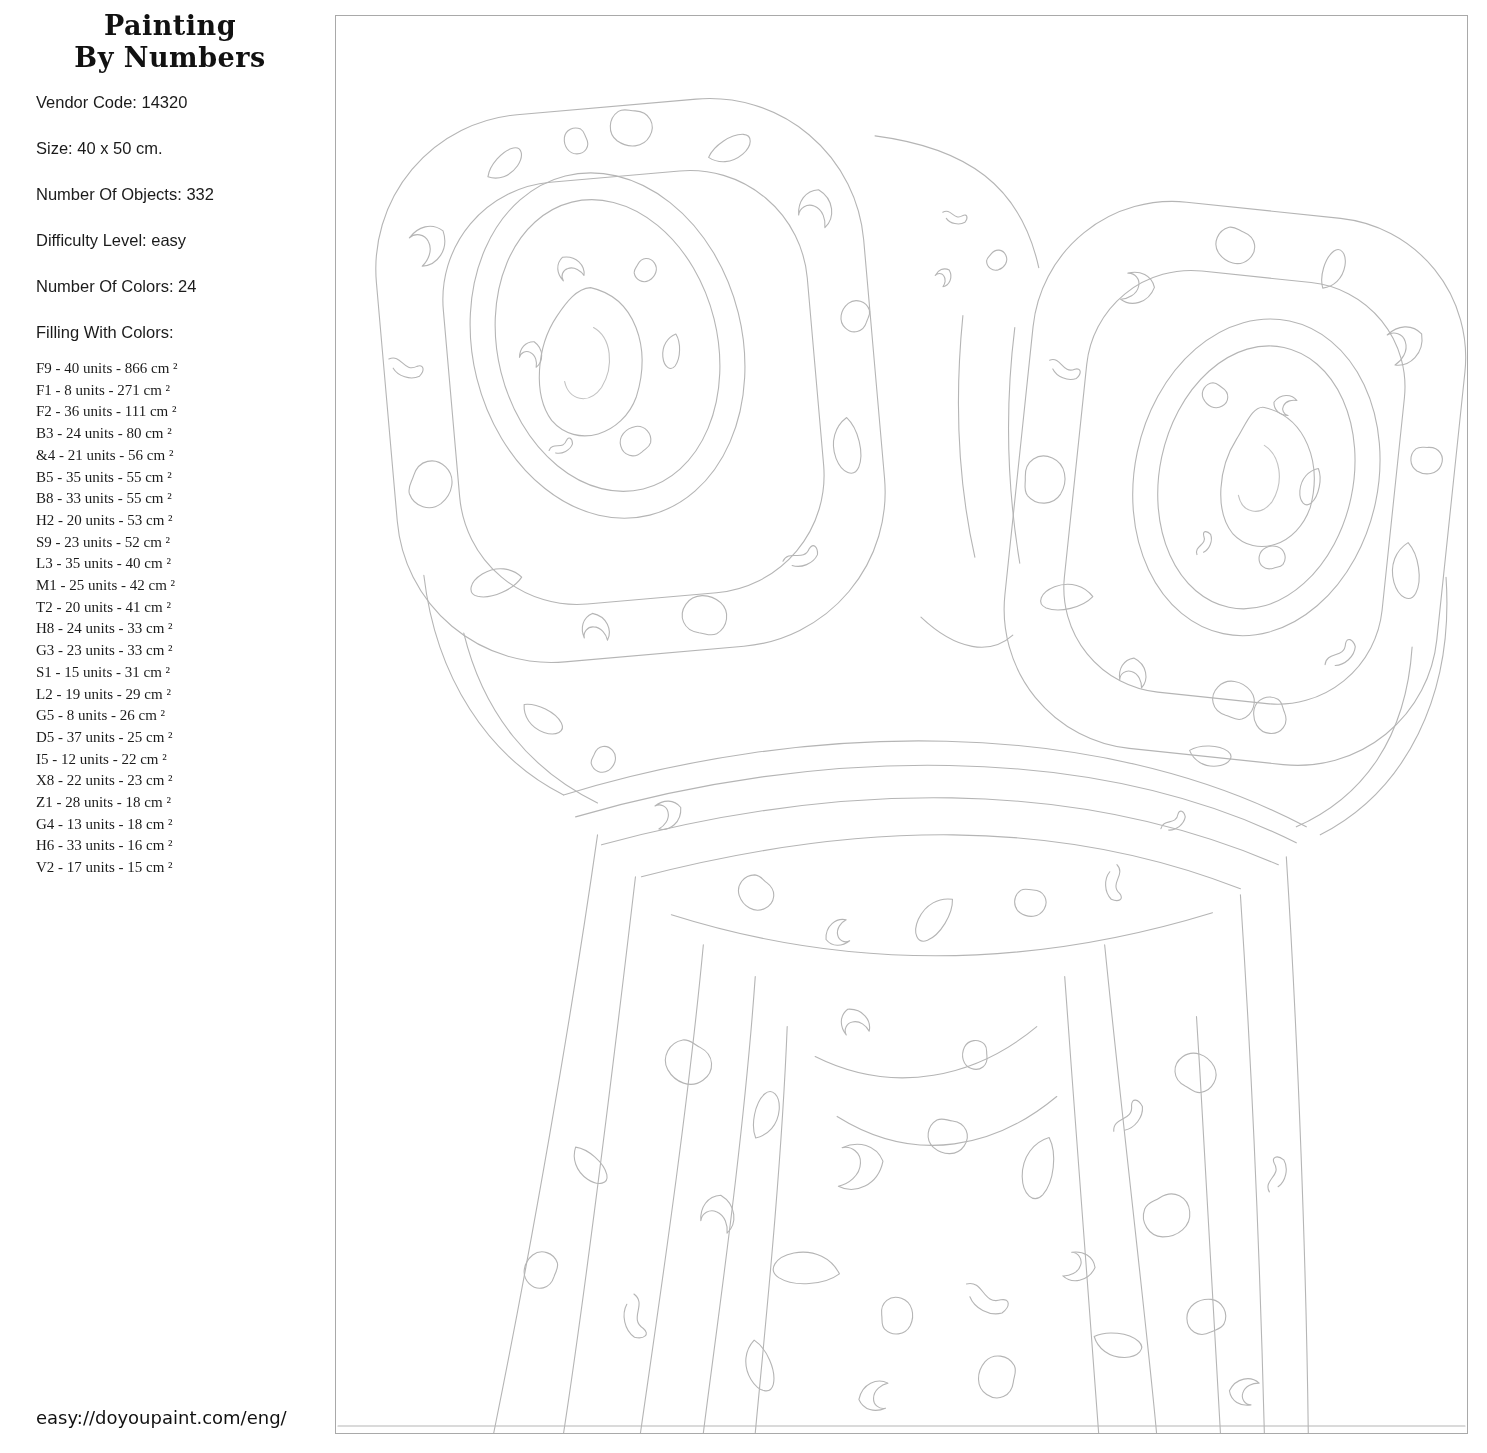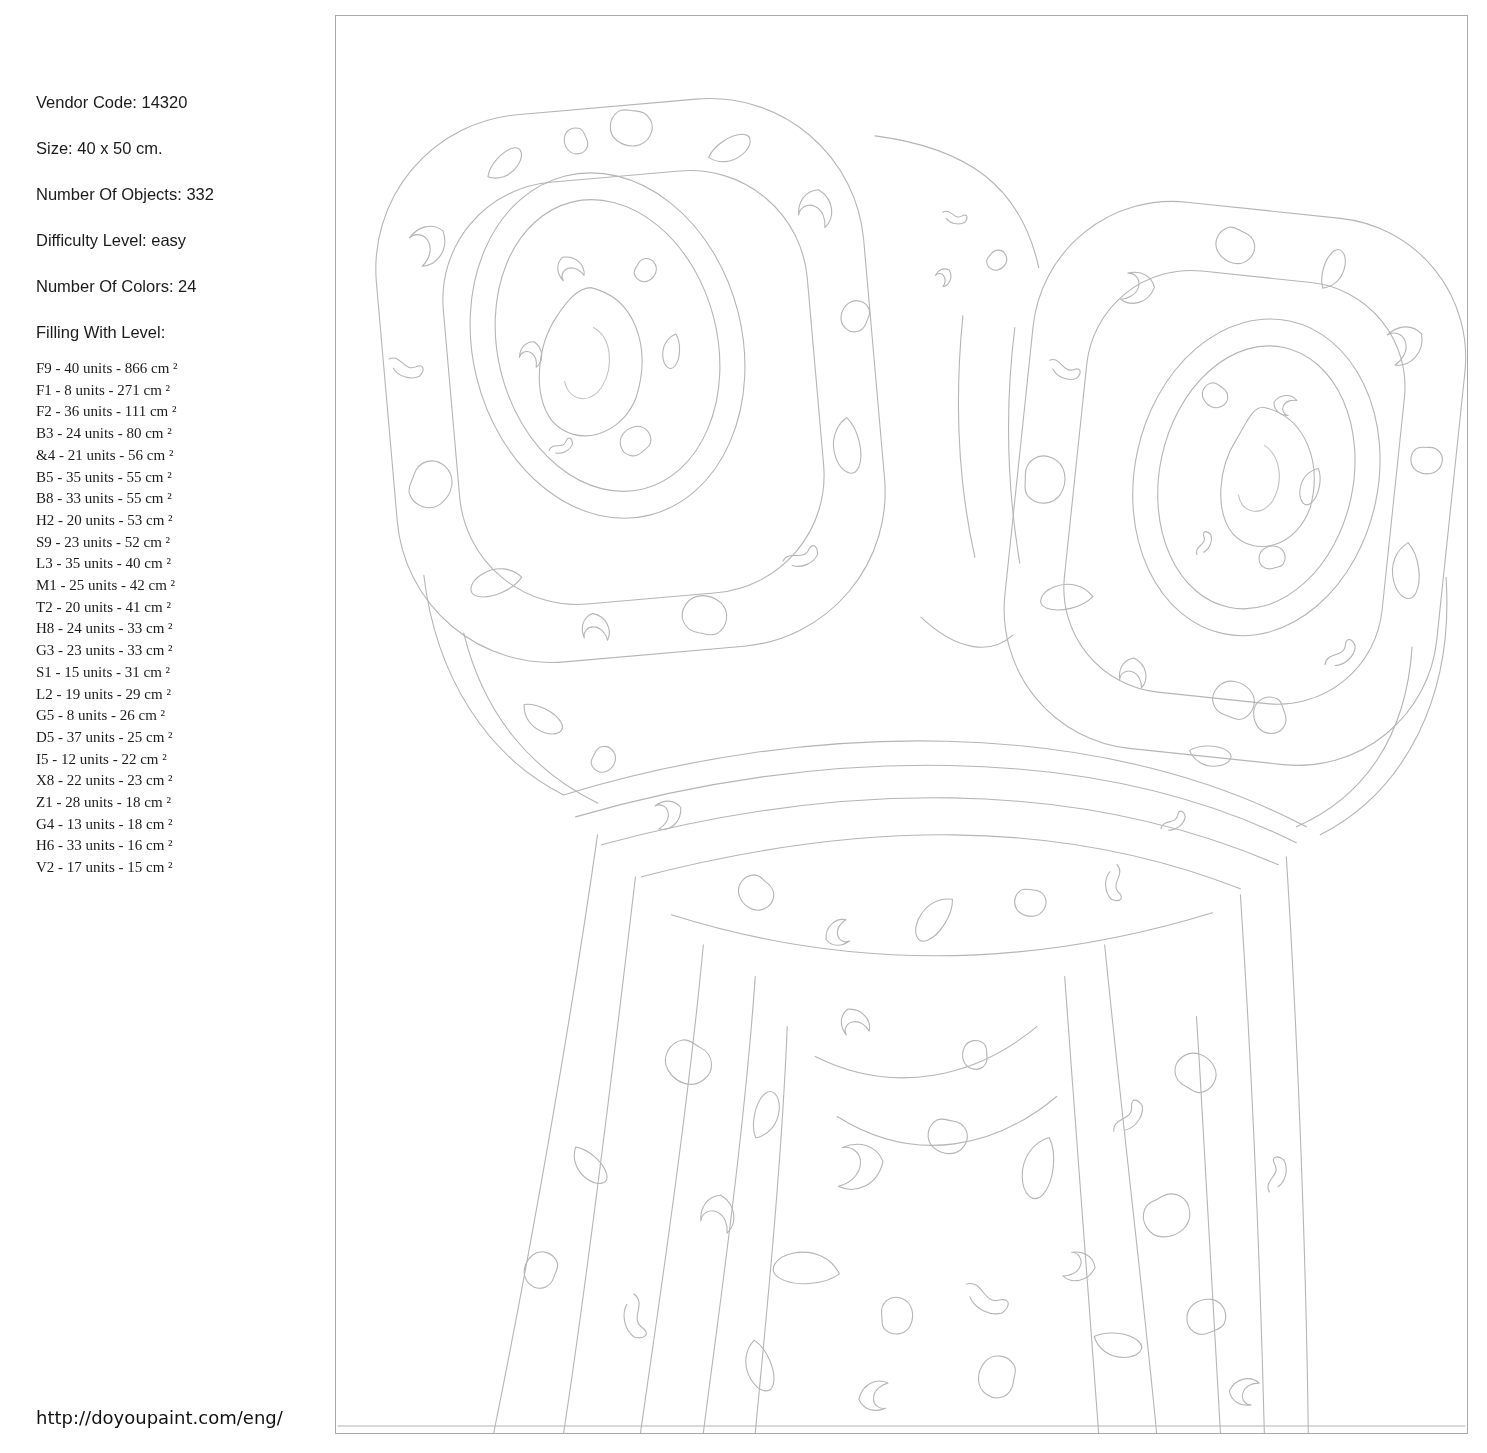--- a/index.html
+++ b/index.html
@@ -26,28 +26,32 @@
   .canvas svg{display:block;width:100%;height:100%;}
 
   .art{fill:none;stroke:#b5b5b5;stroke-width:1.1;
        stroke-linecap:round;stroke-linejoin:round;}
   .art .soft{stroke:#c3c3c3;}
 </style>
 </head>
 <body>
 
 <div class="left-panel">
+  <div class="title">
+    <div>Painting</div>
+    <div>By Numbers</div>
+  </div>
 
   <div class="info">
     <div>Vendor Code: 14320</div>
     <div>Size: 40 x 50 cm.</div>
     <div>Number Of Objects: 332</div>
     <div>Difficulty Level: easy</div>
     <div>Number Of Colors: 24</div>
-    <div>Filling With Level:</div>
+    <div>Filling With Colors:</div>
   </div>
 
   <div class="color-list">
     <div>F9 - 40 units - 866 cm ²</div>
     <div>F1 - 8 units - 271 cm ²</div>
     <div>F2 - 36 units - 111 cm ²</div>
     <div>B3 - 24 units - 80 cm ²</div>
     <div>&amp;4 - 21 units - 56 cm ²</div>
     <div>B5 - 35 units - 55 cm ²</div>
     <div>B8 - 33 units - 55 cm ²</div>
@@ -63,21 +67,21 @@
     <div>G5 - 8 units - 26 cm ²</div>
     <div>D5 - 37 units - 25 cm ²</div>
     <div>I5 - 12 units - 22 cm ²</div>
     <div>X8 - 22 units - 23 cm ²</div>
     <div>Z1 - 28 units - 18 cm ²</div>
     <div>G4 - 13 units - 18 cm ²</div>
     <div>H6 - 33 units - 16 cm ²</div>
     <div>V2 - 17 units - 15 cm ²</div>
   </div>
 
-  <div class="site-url">http://doyoupaint.com/eng/</div>
+  <div class="site-url">easy://doyoupaint.com/eng/</div>
 </div>
 
 <div class="canvas">
   <svg viewBox="0 0 1133 1419" preserveAspectRatio="none">
     <defs>
       <path id="b1" vector-effect="non-scaling-stroke" d="M0-11C9-13 15-6 13 2C11 10 2 13-6 10C-13 7-15-2-10-8C-7-11-4-10 0-11Z"></path>
       <path id="b2" vector-effect="non-scaling-stroke" d="M-17-4C-9-10 7-11 15-6C21-2 17 5 7 7C-4 9-13 4-17-4Z"></path>
       <path id="b3" vector-effect="non-scaling-stroke" d="M-11-9C0-15 11-9 13 0C9-3 2-5-3-1C-7 2-7 8-3 11C-11 7-15-1-11-9Z"></path>
       <path id="b4" vector-effect="non-scaling-stroke" d="M-14 1C-7-7 1 6 8-3C12-7 15-3 13 3C8 9-2 10-8 6"></path>
     </defs>

